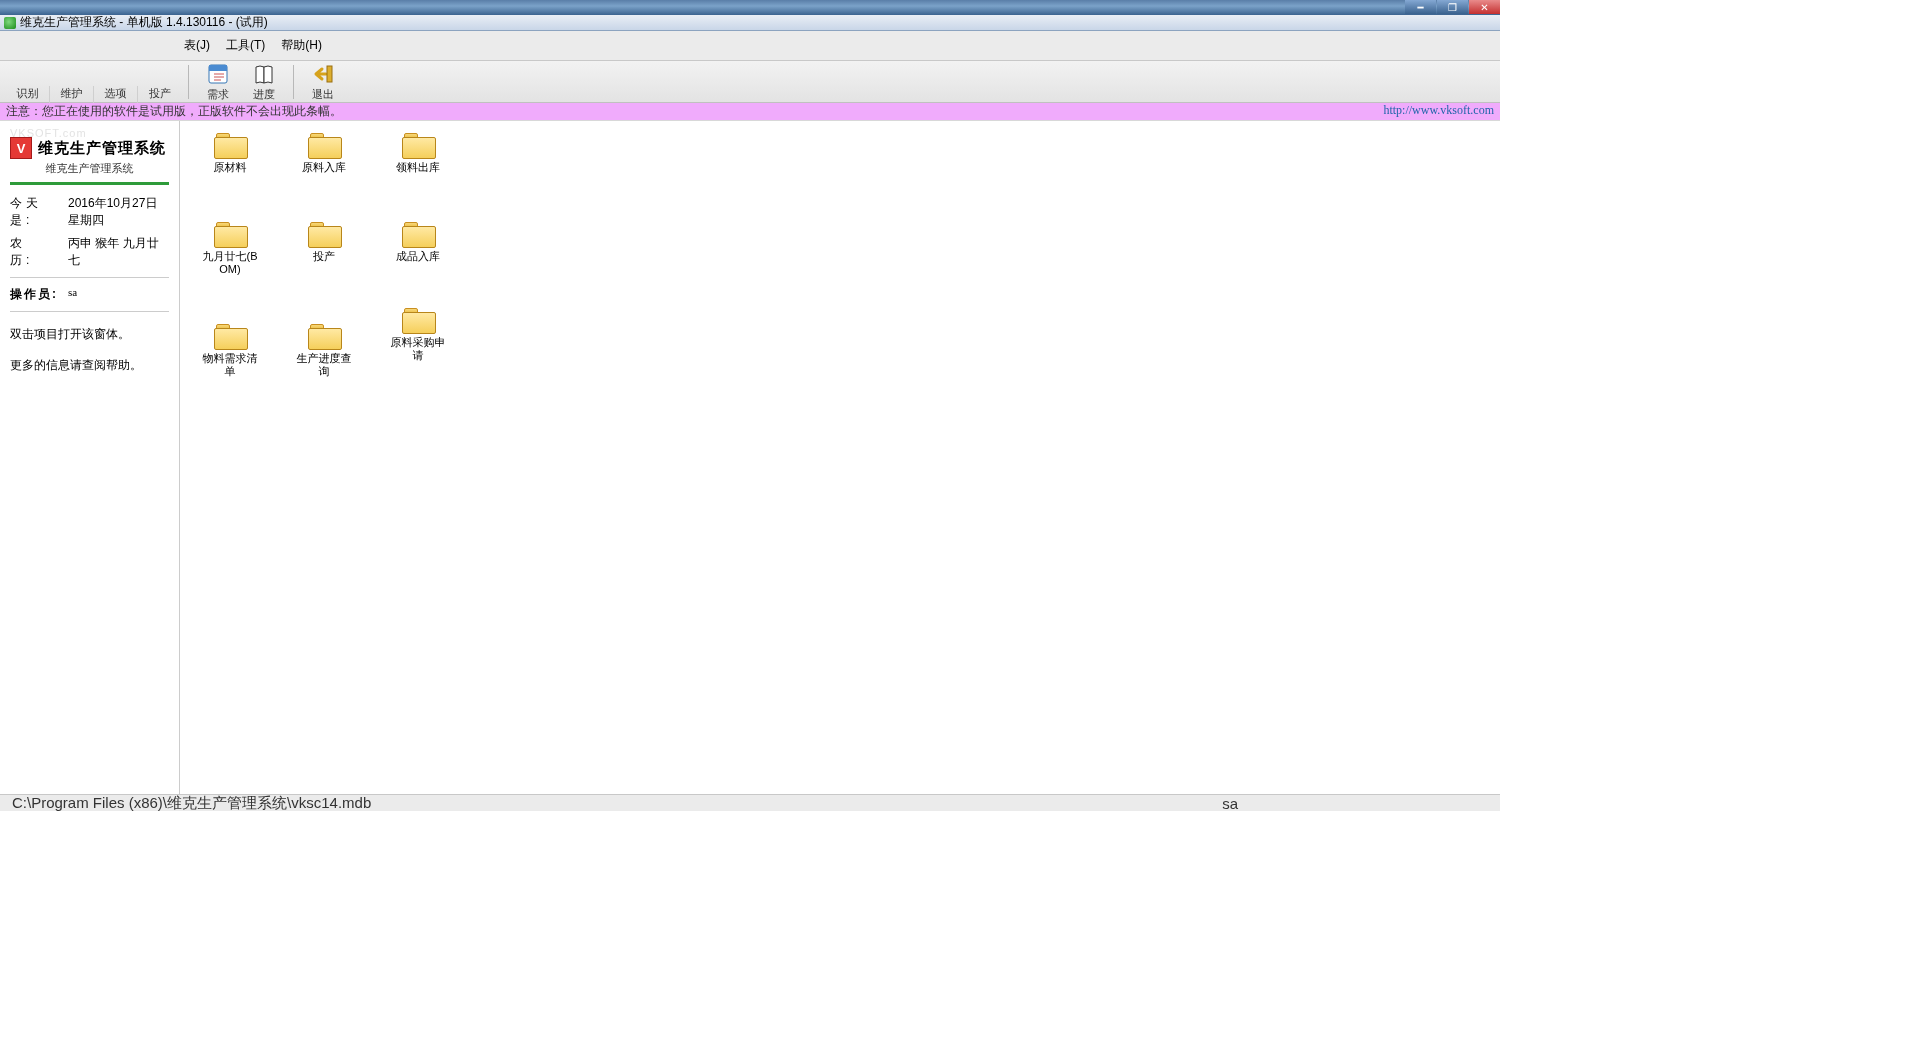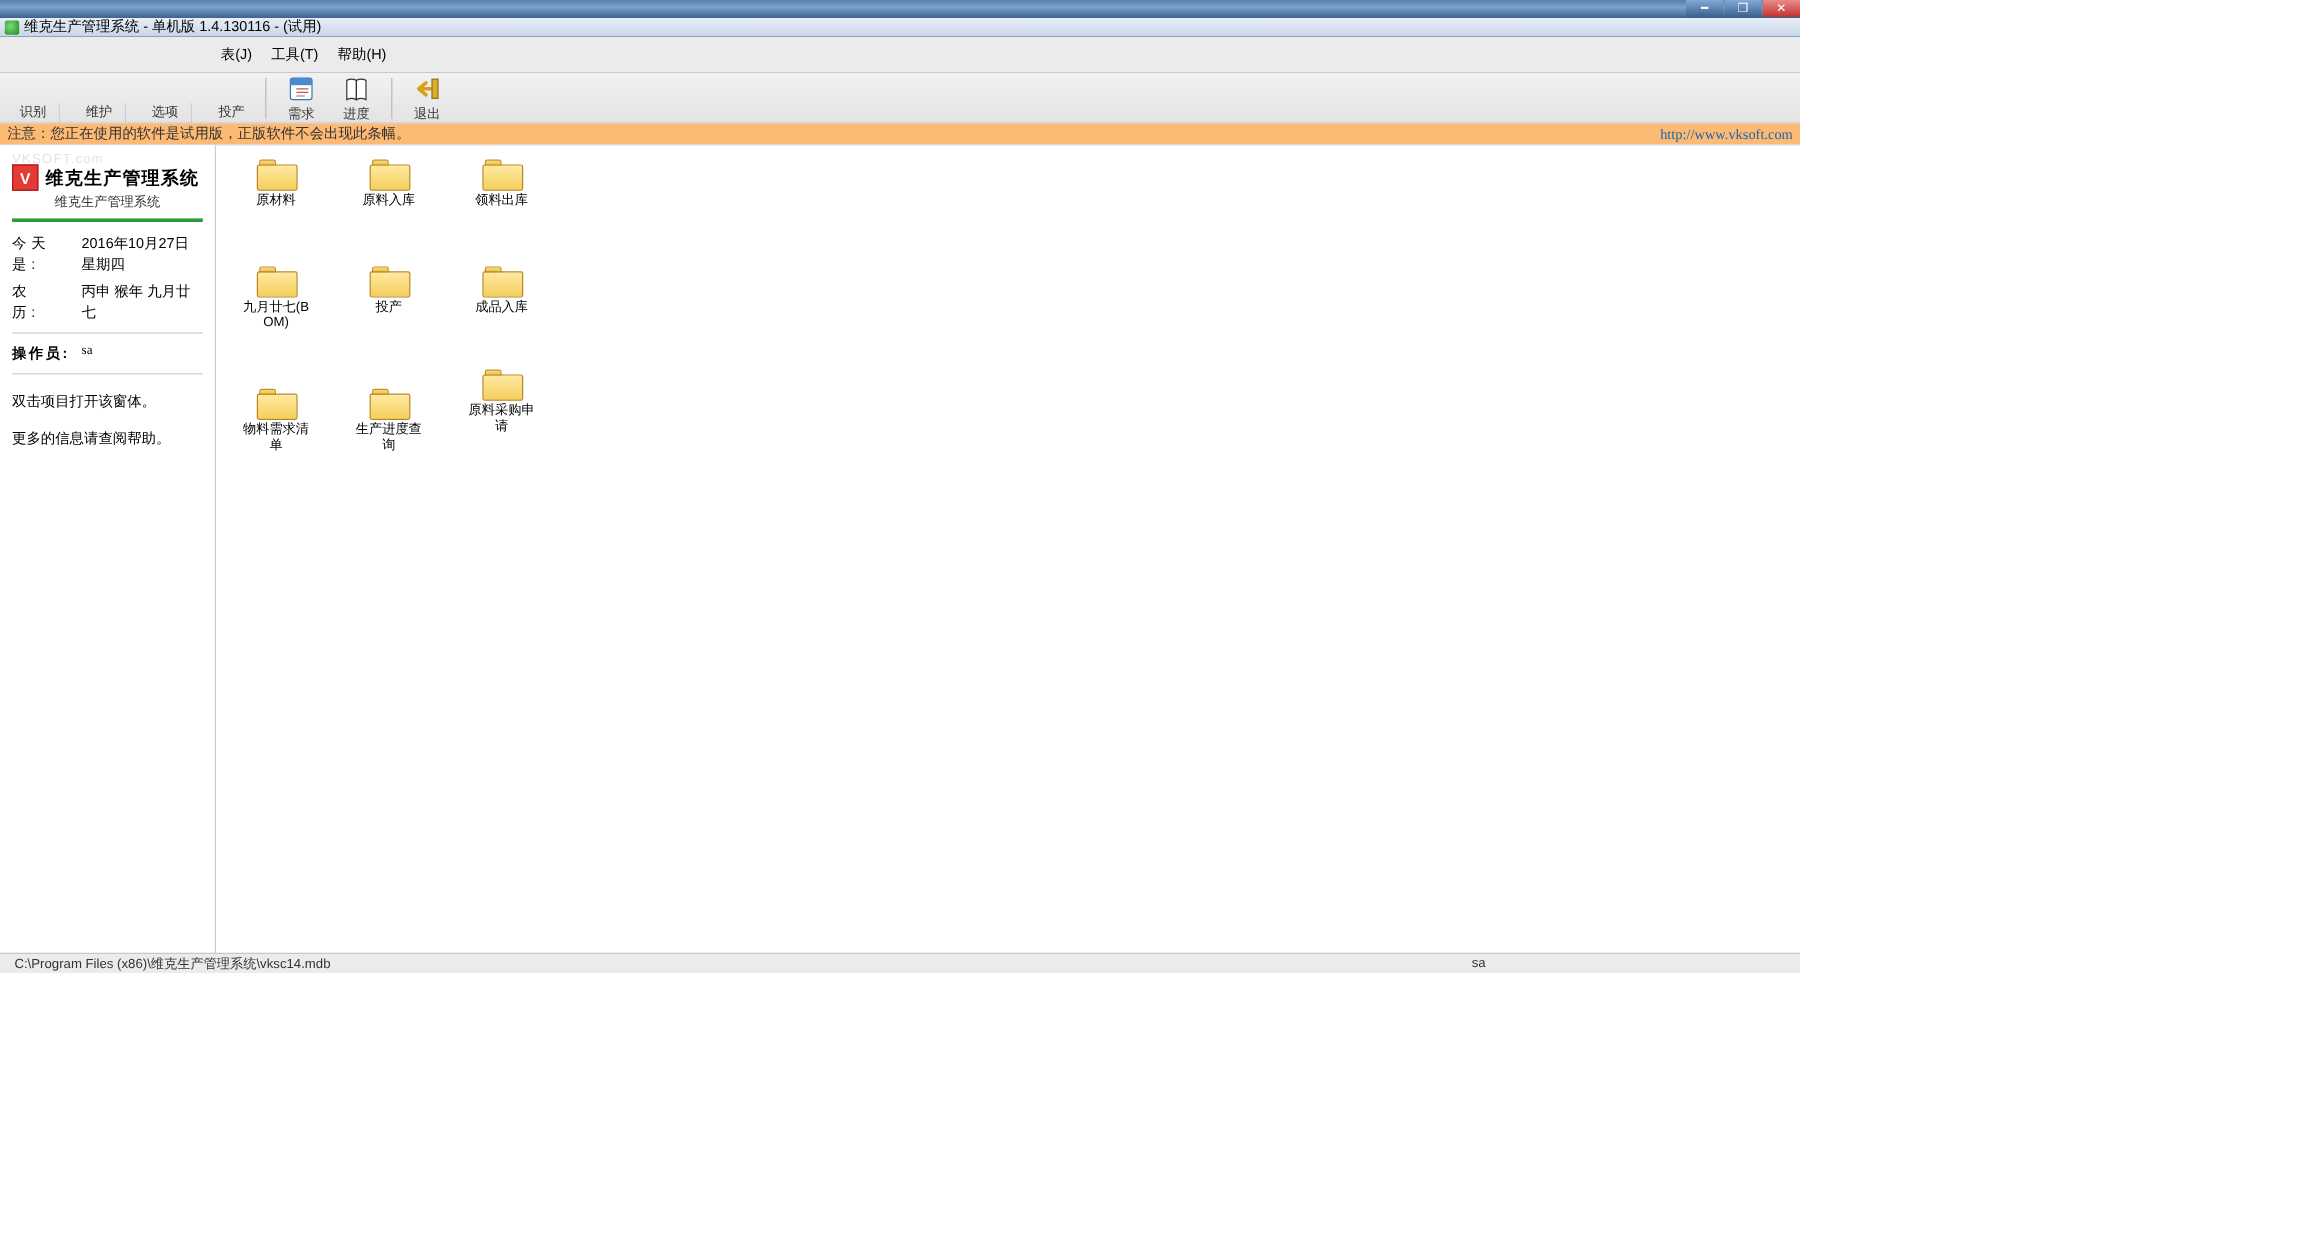--- a/index.html
+++ b/index.html
@@ -11,27 +11,27 @@
   .btn-min { background:linear-gradient(#84a8d3,#3a628e);}
   .btn-max { background:linear-gradient(#84a8d3,#3a628e);}
   .btn-close { background:linear-gradient(#e98b8b,#c43030);}
   .inner-title { height:16px; background:linear-gradient(#e9eef5,#c9d6e8); border-bottom:1px solid #8ca3bf; display:flex; align-items:center; padding-left:4px;}
   .inner-title .app-icon { width:12px; height:12px; background:radial-gradient(circle at 40% 40%,#7fd87f,#1a8b1a); border-radius:2px; margin-right:4px;}
   
   .menubar { height:30px; background:#ebebeb; border-bottom:1px solid #c8c8c8; display:flex; align-items:center; padding-left:180px; gap:8px;}
   .menubar span { padding:0 4px; cursor:default; }
   
   .toolbar { height:42px; background:linear-gradient(#f2f2f2,#e3e3e3); border-bottom:1px solid #c0c0c0; display:flex; align-items:flex-start; }
-  .toolbar .smallrow { display:flex; align-items:flex-end; height:42px; padding-left:6px;gap:11px; }
+  .toolbar .smallrow { display:flex; align-items:flex-end; height:42px; padding-left:6px; }
   .toolbar .smallbtn { width:44px; text-align:center; font-size:11px; color:#333; border-right:1px solid #cfcfcf; padding-bottom:2px;}
   .toolbar .bigbtn { width:46px; height:42px; display:flex; flex-direction:column; align-items:center; justify-content:center; font-size:11px; color:#333; }
   .tb-divider { width:1px; height:34px; background:#b8b8b8; margin:4px 6px 0 6px;}
   .tb-icon { width:22px; height:22px; margin-bottom:2px; display:flex; align-items:center; justify-content:center;}
   
-  .notice { height:18px; background:#fdba74; border-bottom:1px solid #d8d8d8; display:flex; align-items:flex-end; padding:0 6px; color:#333; position:relative;}
+  .notice { height:18px; background:#f0abfc; border-bottom:1px solid #d8d8d8; display:flex; align-items:flex-start; padding:0 6px; color:#333; position:relative;}
   .notice .url { position:absolute; right:6px; color:#26a; font-family:Verdana;}
   
   .main { display:flex; height:688px; }
   .sidebar { width:180px; border-right:1px solid #ccc; padding:6px 10px; position:relative; background:#fff;}
   .watermark { color:#e3e3e3; font-size:11px; letter-spacing:1px; }
   .sidehead { display:flex; align-items:center; gap:6px; margin-top:-2px;}
   .logo { width:22px; height:22px; background:#e53935; color:#fff; display:flex; align-items:center; justify-content:center; font-weight:bold; font-size:13px; border:1px solid #a51a1a;}
   .apptitle { font-size:15px; font-weight:bold; letter-spacing:1px;}
   .subtitle { text-align:center; font-size:11px; color:#333; margin-top:2px;}
   .greenrule { height:3px; background:#2e9b3a; margin:6px 0 10px 0;}
@@ -45,21 +45,21 @@
   .tips p { font-size:12px; margin-top:14px;}
   
   .workspace { flex:1; position:relative; padding:10px 20px; }
   .icon-row { display:flex; gap:34px; margin-bottom:46px;}
   .deskicon { width:60px; display:flex; flex-direction:column; align-items:center; cursor:default;}
   .folder { width:32px; height:26px; position:relative; margin-bottom:4px;}
   .folder::before { content:""; position:absolute; left:2px; top:2px; width:12px; height:6px; background:linear-gradient(#f7d77a,#e8b62b); border:1px solid #c98f1f; border-radius:2px 2px 0 0;}
   .folder::after { content:""; position:absolute; left:0; top:6px; width:32px; height:20px; background:linear-gradient(#ffe9a3,#f5cf5b); border:1px solid #b8861a; border-radius:2px;}
   .deskicon .lbl { text-align:center; font-size:11px; line-height:13px; max-width:64px; word-break:break-all;}
   
-  .statusbar { position:absolute; left:0; right:0; bottom:0; height:17px; background:#ebebeb; border-top:1px solid #c8c8c8; display:flex; align-items:center; padding:0 6px; font-size:11px; color:#333;}
+  .statusbar { position:absolute; left:0; right:0; bottom:0; height:17px; background:#ebebeb; border-top:1px solid #c8c8c8; display:flex; align-items:center; padding:0 6px; font-size:15px; color:#333;}
   .statusbar .cell { padding:0 6px; }
   .statusbar .spacer { flex:1; }
   
   svg { display:block;}
 </style>
 </head>
 <body>
 
 <div class="outer-title">
   <span></span>

